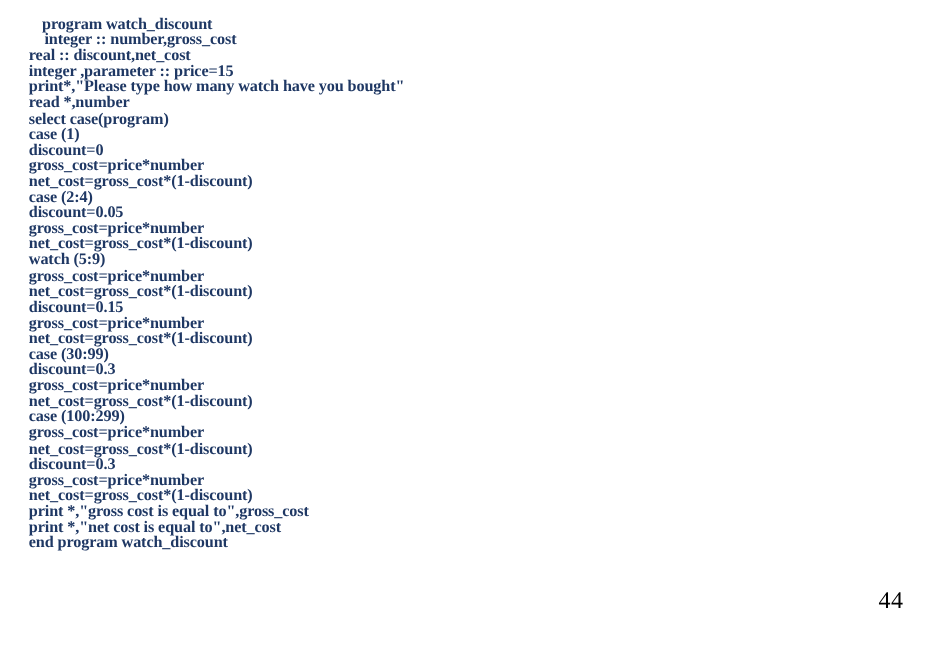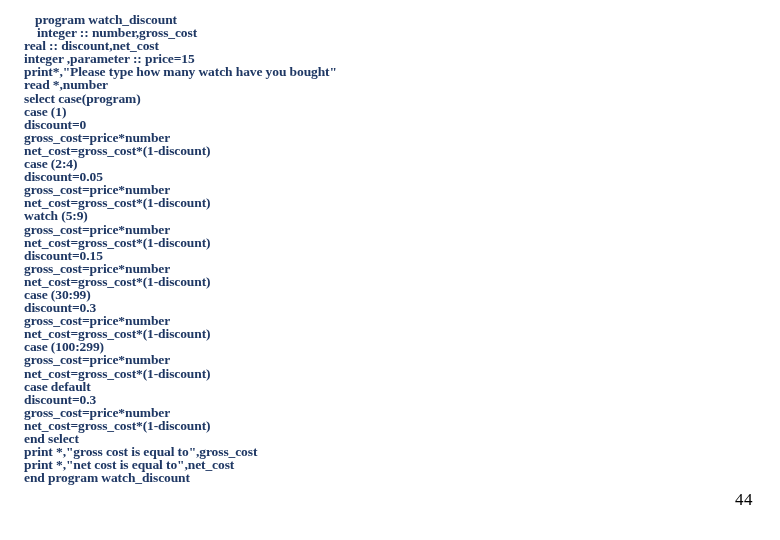--- a/index.html
+++ b/index.html
@@ -46,21 +46,21 @@
   }
   .code-line.indent-2 {
     padding-left: 37px;
   }
 
   #page-number {
     position: absolute;
     right: 27px;
     top: 490px;
     font-family: "Liberation Serif", "DejaVu Serif", serif;
-    font-size: 17px;
+    font-size: 20px;
     font-weight: normal;
     color: #000000;
     letter-spacing: 0.5px;
   }
 </style>
 </head>
 <body>
 
 <div id="slide">
 
@@ -86,25 +86,23 @@
       <div class="code-line">discount=0.15</div>
       <div class="code-line">gross_cost=price*number</div>
       <div class="code-line">net_cost=gross_cost*(1-discount)</div>
       <div class="code-line">case (30:99)</div>
       <div class="code-line">discount=0.3</div>
       <div class="code-line">gross_cost=price*number</div>
       <div class="code-line">net_cost=gross_cost*(1-discount)</div>
       <div class="code-line">case (100:299)</div>
       <div class="code-line">gross_cost=price*number</div>
       <div class="code-line">net_cost=gross_cost*(1-discount)</div>
-      <div class="code-line">case default</div>
       <div class="code-line">discount=0.3</div>
       <div class="code-line">gross_cost=price*number</div>
       <div class="code-line">net_cost=gross_cost*(1-discount)</div>
-      <div class="code-line">end select</div>
       <div class="code-line">print *,"gross cost is equal to",gross_cost</div>
       <div class="code-line">print *,"net cost is equal to",net_cost</div>
       <div class="code-line">end program watch_discount</div>
     </div>
 
   <div id="page-number">44</div>
 
 </div>
 
 </body></html>

